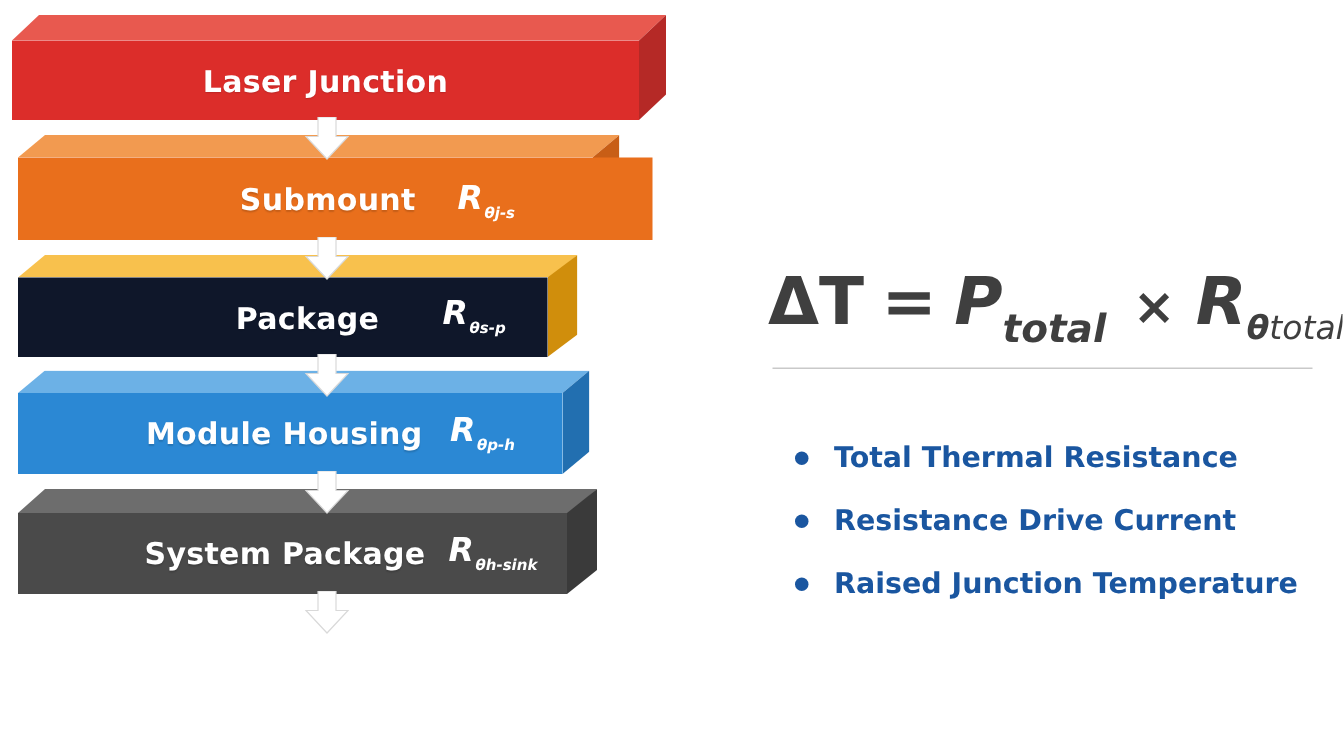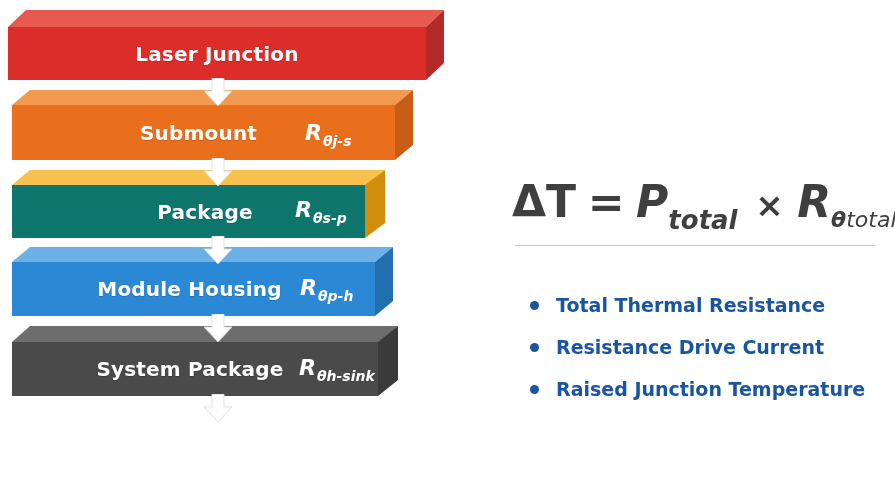--- a/index.html
+++ b/index.html
@@ -21,21 +21,21 @@
   }
   .block .side {
     position: absolute; right: 0; bottom: 0;
     clip-path: polygon(0 var(--d), 100% 0, 100% calc(100% - var(--d)), 0 100%);
   }
   .label { font-size: 20px; letter-spacing: 0.2px; text-shadow: 0 1px 1px rgba(0,0,0,0.15); }
   .rlabel {
     position: absolute; font-style: italic; font-weight: bold; font-size: 22px; color: #fff;
     font-family: "DejaVu Sans", sans-serif;
   }
-  .rlabel .sub { font-size: 14px; position: relative; top: 6px; margin-left: 1px; }
+  .rlabel .sub { font-size: 10px; position: relative; top: 6px; margin-left: 1px; }
   .arrow {
     position: absolute; width: 30px; height: 30px;
   }
   .arrow svg { width: 100%; height: 100%; display: block; }
 
   .formula {
     position: absolute; left: 512px; top: 176px;
     color: #3f3f3f; font-weight: bold; white-space: nowrap;
     font-family: "DejaVu Sans", sans-serif;
   }
@@ -64,30 +64,30 @@
     <div class="top" style="--d:18px; width:436px; height:17px; background:#e8594f;"></div>
     <div class="side" style="--d:17px; width:18px; height:70px; background:#b52926;"></div>
     <div class="front" style="width:418px; height:53px; background:#dc2d2a; right:auto;">
       <span class="label">Laser Junction</span>
     </div>
   </div>
 
   <div class="block" style="left:12px; top:90px; width:401px; height:70px;">
     <div class="top" style="--d:18px; width:401px; height:15px; background:#f29a50;"></div>
     <div class="side" style="--d:15px; width:18px; height:70px; background:#c85e16;"></div>
-    <div class="front" style="width:383px; height:55px; background:#e96f1c; right:auto;">
+    <div class="front" style="width:423px; height:55px; background:#e96f1c; right:auto;">
       <span class="label" style="margin-left:-10px">Submount</span>
     </div>
     <span class="rlabel" style="left:293px; top:30px;"><span>R</span><span class="sub">θj-s</span></span>
   </div>
 
   <div class="block" style="left:12px; top:170px; width:373px; height:68px;">
     <div class="top" style="--d:18px; width:373px; height:15px; background:#f8c14d;"></div>
     <div class="side" style="--d:15px; width:20px; height:68px; background:#d08e0c;"></div>
-    <div class="front" style="width:353px; height:53px; background:#0f766e; right:auto;">
+    <div class="front" style="width:353px; height:53px; background:#0f172a; right:auto;">
       <span class="label" style="margin-left:33px">Package</span>
     </div>
     <span class="rlabel" style="left:283px; top:27px;"><span>R</span><span class="sub">θs-p</span></span>
   </div>
 
   <div class="block" style="left:12px; top:247px; width:381px; height:69px;">
     <div class="top" style="--d:18px; width:381px; height:15px; background:#6cb1e6;"></div>
     <div class="side" style="--d:15px; width:18px; height:69px; background:#226fb0;"></div>
     <div class="front" style="width:363px; height:54px; background:#2b88d4; right:auto;">
       <span class="label" style="margin-left:-8px">Module Housing</span>

